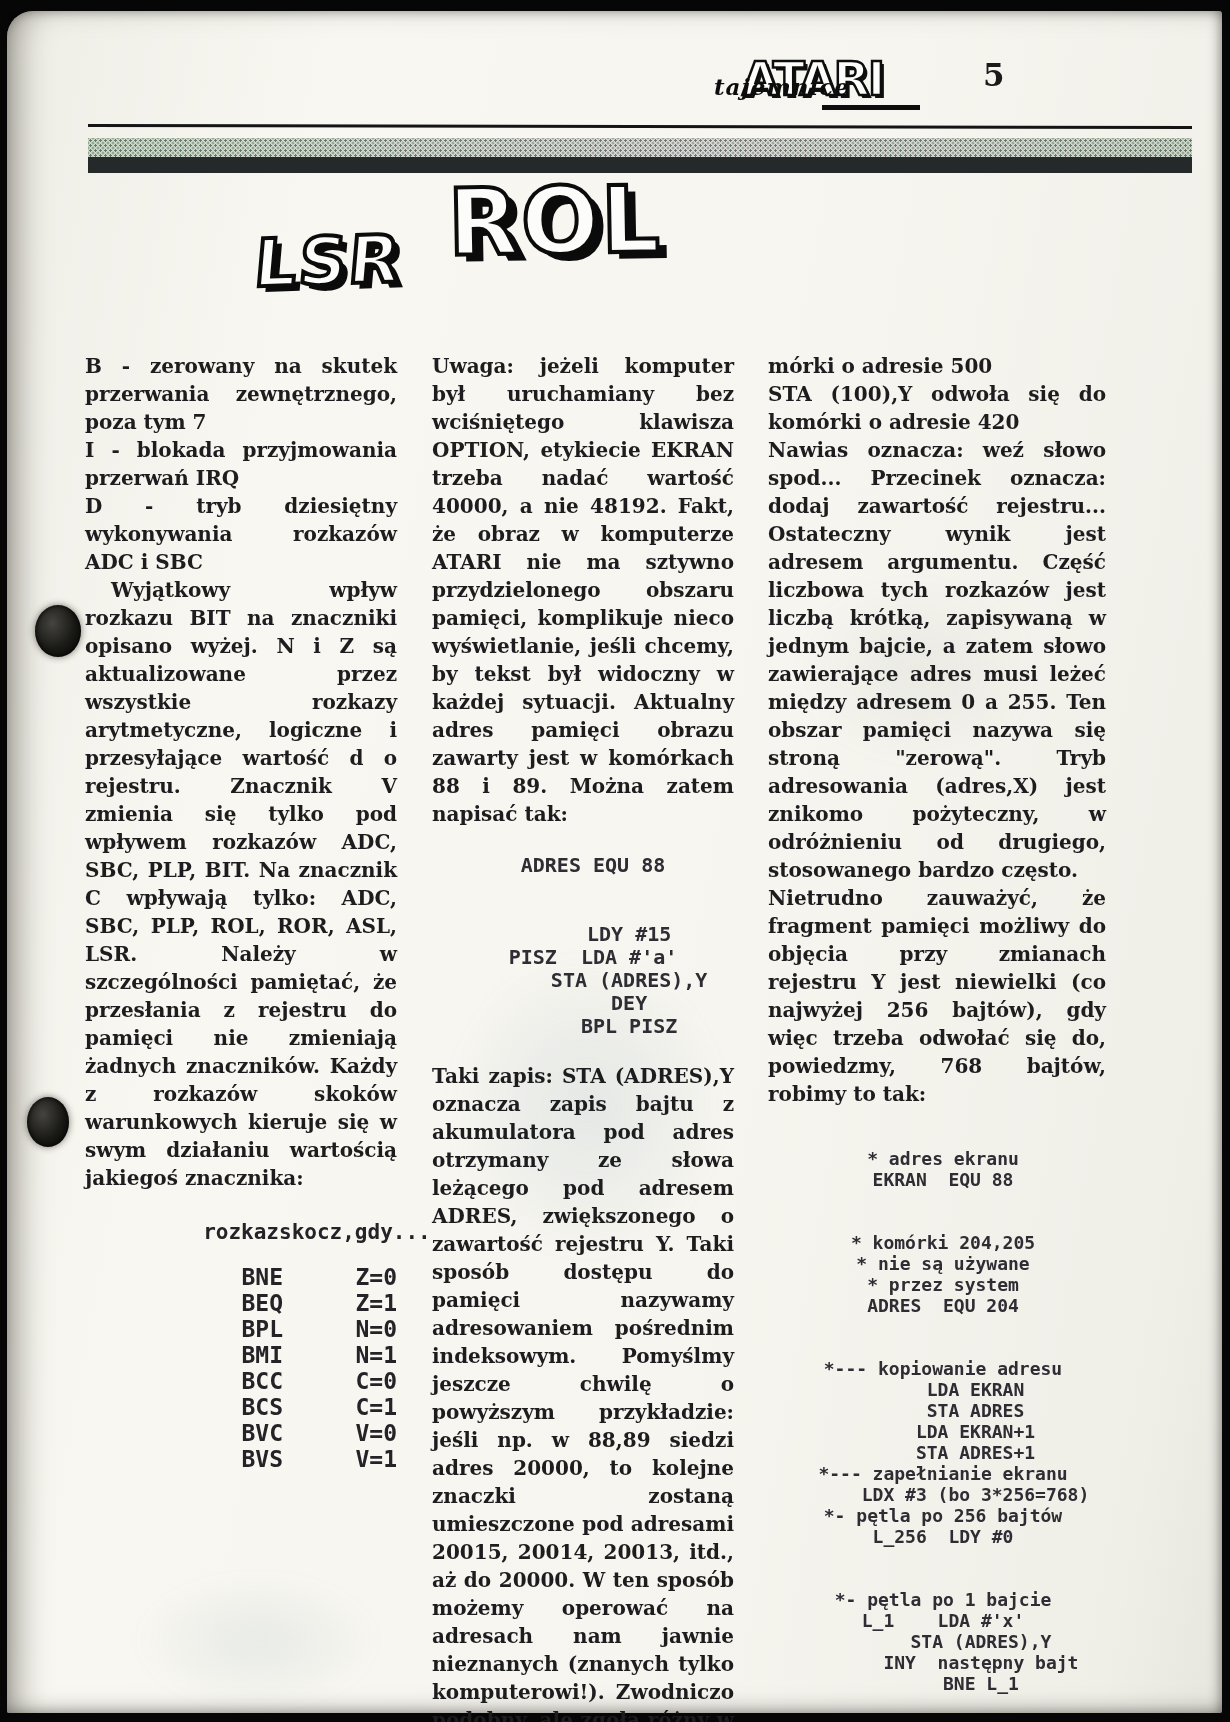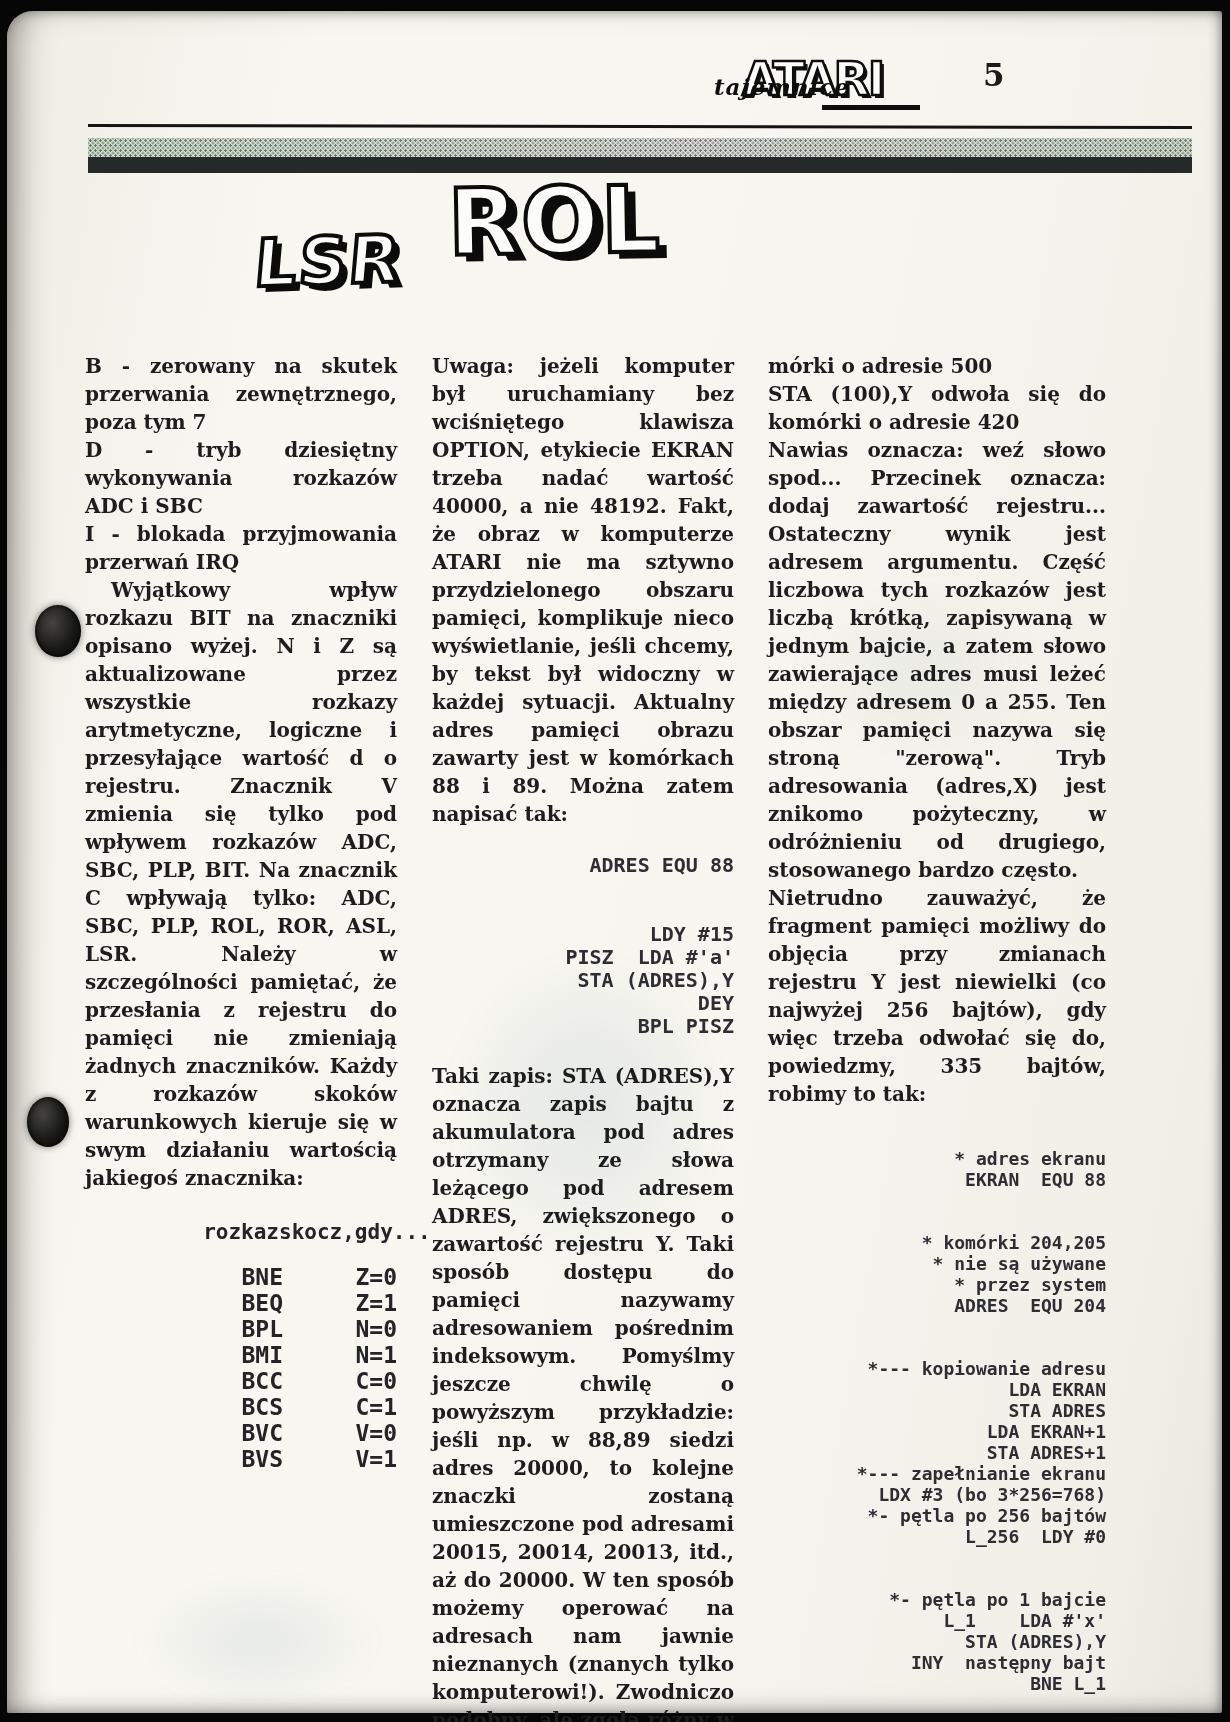--- a/index.html
+++ b/index.html
@@ -65,21 +65,21 @@
   .col3{left:761px;width:338px;}
   .col p{margin:0;}
   .ind{text-indent:26px;}
   .flag{margin:0;}
   .para-bit{margin-top:26px;}
   .para-cont-2{margin:0;}
   .para-nawias{margin-top:30px;}
   .para-nietrudno{margin-top:30px;}
 
   pre.code{margin:0;font-family:"DejaVu Sans Mono",monospace;color:#2e2d34;
-           font-weight:bold;white-space:pre;text-align:right;}
+           font-weight:bold;white-space:pre;text-align:center;}
   .col2 pre.code{margin-top:26px;margin-bottom:24px;padding-left:20px;font-size:20px;line-height:23px;}
   .col3 pre.code{margin-top:40px;padding-left:12px;font-size:18px;line-height:21px;}
 
   .br-table{margin-top:26px;font-family:"DejaVu Sans Mono",monospace;color:#242327;text-align:right;}
   .br-head{display:grid;grid-template-columns:170px auto;padding-left:24px;font-size:21px;
            margin-bottom:18px;}
   .br-row{display:grid;grid-template-columns:160px auto;padding-left:38px;font-size:23px;
           line-height:26px;}
 
   
@@ -118,22 +118,22 @@
 
     <div class="rule-thin"></div>
     <div class="rule-halftone"></div>
     <div class="rule-solid"></div>
 
     <div class="title title-lsr">LSR</div>
     <div class="title title-rol">ROL</div>
 
     <section class="col col1">
       <p class="flag">B - zerowany na skutek przerwania zewnętrznego, poza tym 7</p>
+      <p class="flag">I - blokada przyjmowania przerwań IRQ</p>
       <p class="flag">D - tryb dziesiętny wykonywania rozkazów ADC i SBC</p>
-      <p class="flag">I - blokada przyjmowania przerwań IRQ</p>
 
       <p class="para-bit ind">Wyjątkowy wpływ rozkazu BIT na znaczniki opisano wyżej. N i Z są aktualizowane przez wszystkie rozkazy arytmetyczne, logiczne i przesyłające wartość d o rejestru. Znacznik V zmienia się tylko pod wpływem rozkazów ADC, SBC, PLP, BIT. Na znacznik C wpływają tylko: ADC, SBC, PLP, ROL, ROR, ASL, LSR. Należy w szczególności pamiętać, że przesłania z rejestru do pamięci nie zmieniają żadnych znaczników. Każdy z rozkazów skoków warunkowych kieruje się w swym działaniu wartością jakiegoś znacznika:</p>
 
       <div class="br-table">
         <div class="br-head">
           <span>rozkaz</span>
           <span>skocz,gdy...</span>
         </div>
         <div class="br-row">
           <span>BNE</span>
@@ -182,21 +182,21 @@
       DEY
       BPL PISZ</pre>
       <p>Taki zapis: STA (ADRES),Y oznacza zapis bajtu z akumulatora pod adres otrzymany ze słowa leżącego pod adresem ADRES, zwiększonego o zawartość rejestru Y. Taki sposób dostępu do pamięci nazywamy adresowaniem pośrednim indeksowym. Pomyślmy jeszcze chwilę o powyższym przykładzie: jeśli np. w 88,89 siedzi adres 20000, to kolejne znaczki zostaną umieszczone pod adresami 20015, 20014, 20013, itd., aż do 20000. W ten sposób możemy operować na adresach nam jawnie nieznanych (znanych tylko komputerowi!). Zwodniczo podobny, ale zgoła różny w działaniu jest tryb adresowania pośredniego z rejestrem indeksowym X.</p>
 
     </section>
 
     <section class="col col3">
       <p>mórki o adresie 500</p>
       <p class="para-cont-2">STA (100),Y odwoła się do komórki o adresie 420</p>
       <p class="para-nawias">Nawias oznacza: weź słowo spod... Przecinek oznacza: dodaj zawartość rejestru... Ostateczny wynik jest adresem argumentu. Część liczbowa tych rozkazów jest liczbą krótką, zapisywaną w jednym bajcie, a zatem słowo zawierające adres musi leżeć między adresem 0 a 255. Ten obszar pamięci nazywa się stroną "zerową". Tryb adresowania (adres,X) jest znikomo pożyteczny, w odróżnieniu od drugiego, stosowanego bardzo często.</p>
-      <p class="para-nietrudno">Nietrudno zauważyć, że fragment pamięci możliwy do objęcia przy zmianach rejestru Y jest niewielki (co najwyżej 256 bajtów), gdy więc trzeba odwołać się do, powiedzmy, 335 bajtów, robimy to tak:</p>
+      <p class="para-nietrudno">Nietrudno zauważyć, że fragment pamięci możliwy do objęcia przy zmianach rejestru Y jest niewielki (co najwyżej 256 bajtów), gdy więc trzeba odwołać się do, powiedzmy, 768 bajtów, robimy to tak:</p>
       <pre class="code">* adres ekranu
 EKRAN  EQU 88
 
 
 * komórki 204,205
 * nie są używane
 * przez system
 ADRES  EQU 204
 
 

